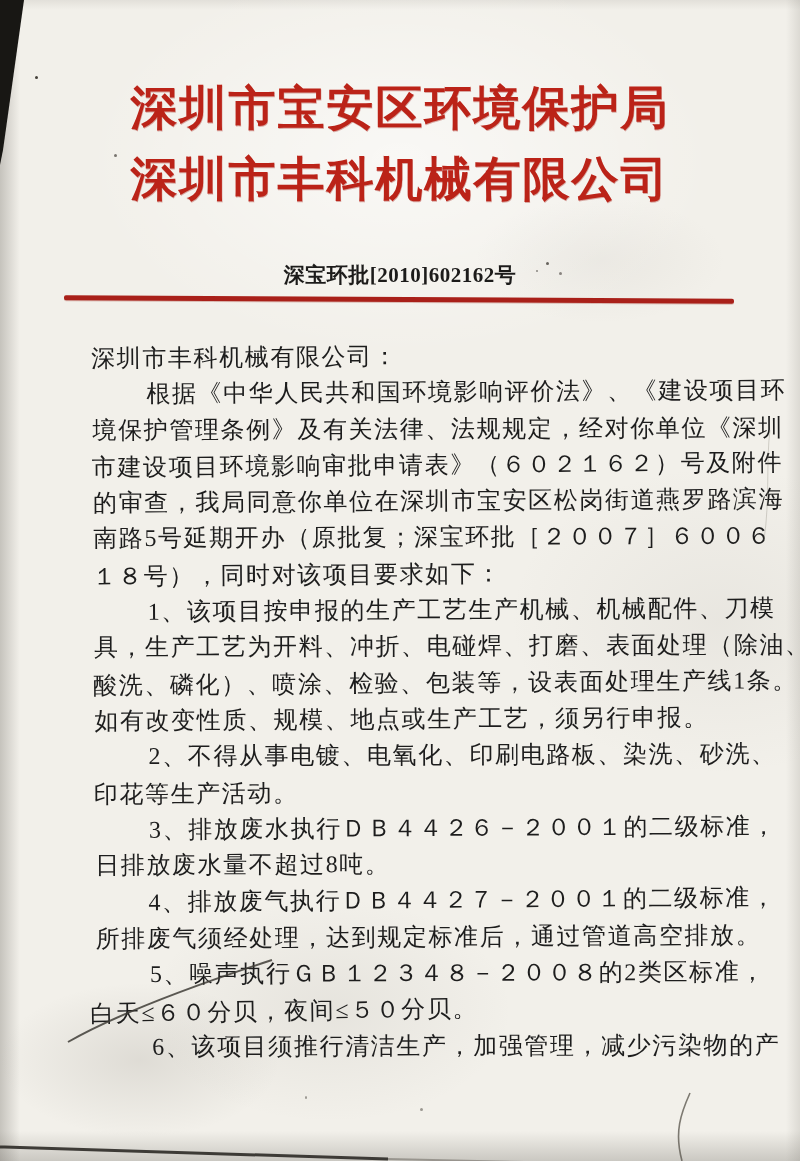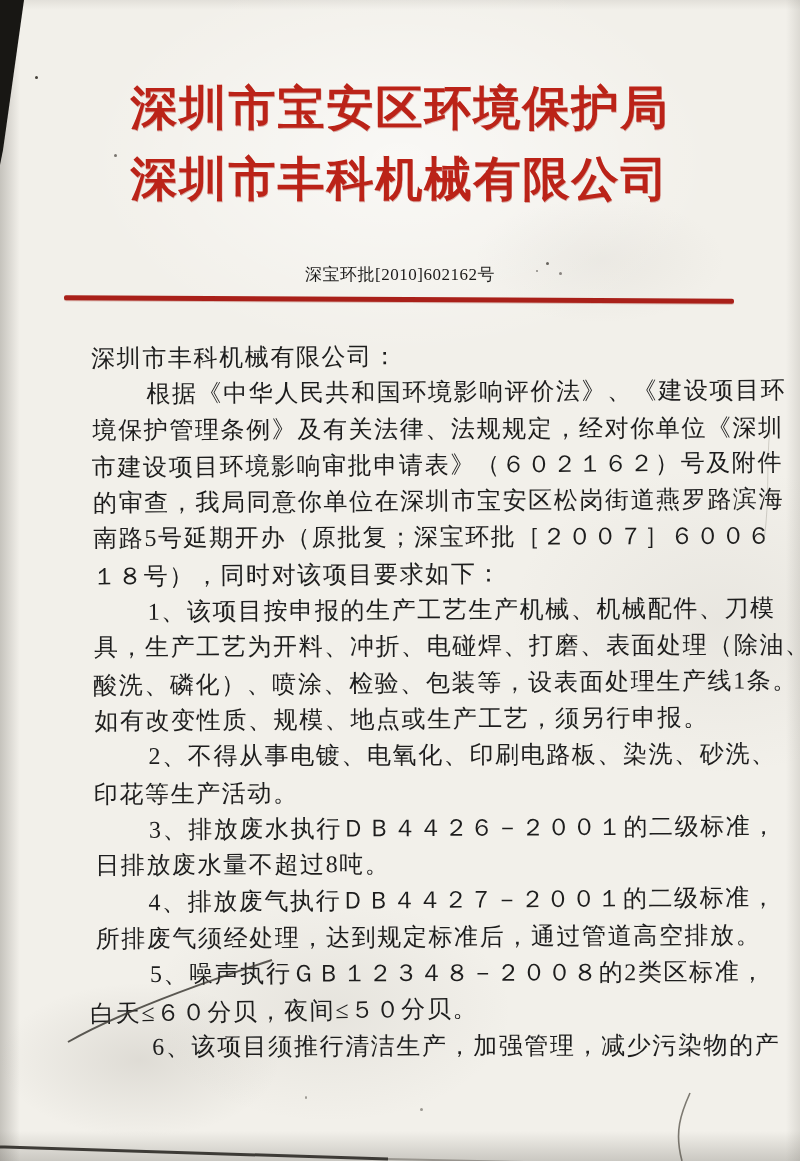--- a/index.html
+++ b/index.html
@@ -58,23 +58,23 @@
   }
   .title-1 { top: 76px; }
   .title-2 { top: 147px; }
 
   .doc-number {
     position: absolute;
     top: 258px;
     left: 0;
     width: 100%;
     text-align: center;
-    font-size: 17px;
+    font-size: 21px;
     line-height: 34px;
-    font-weight: normal;
+    font-weight: bold;
     letter-spacing: 0.5px;
     color: #1c1b1a;
   }
 
   .red-rule {
     position: absolute;
     top: 297px;
     left: 64px;
     width: 670px;
     height: 5px;

